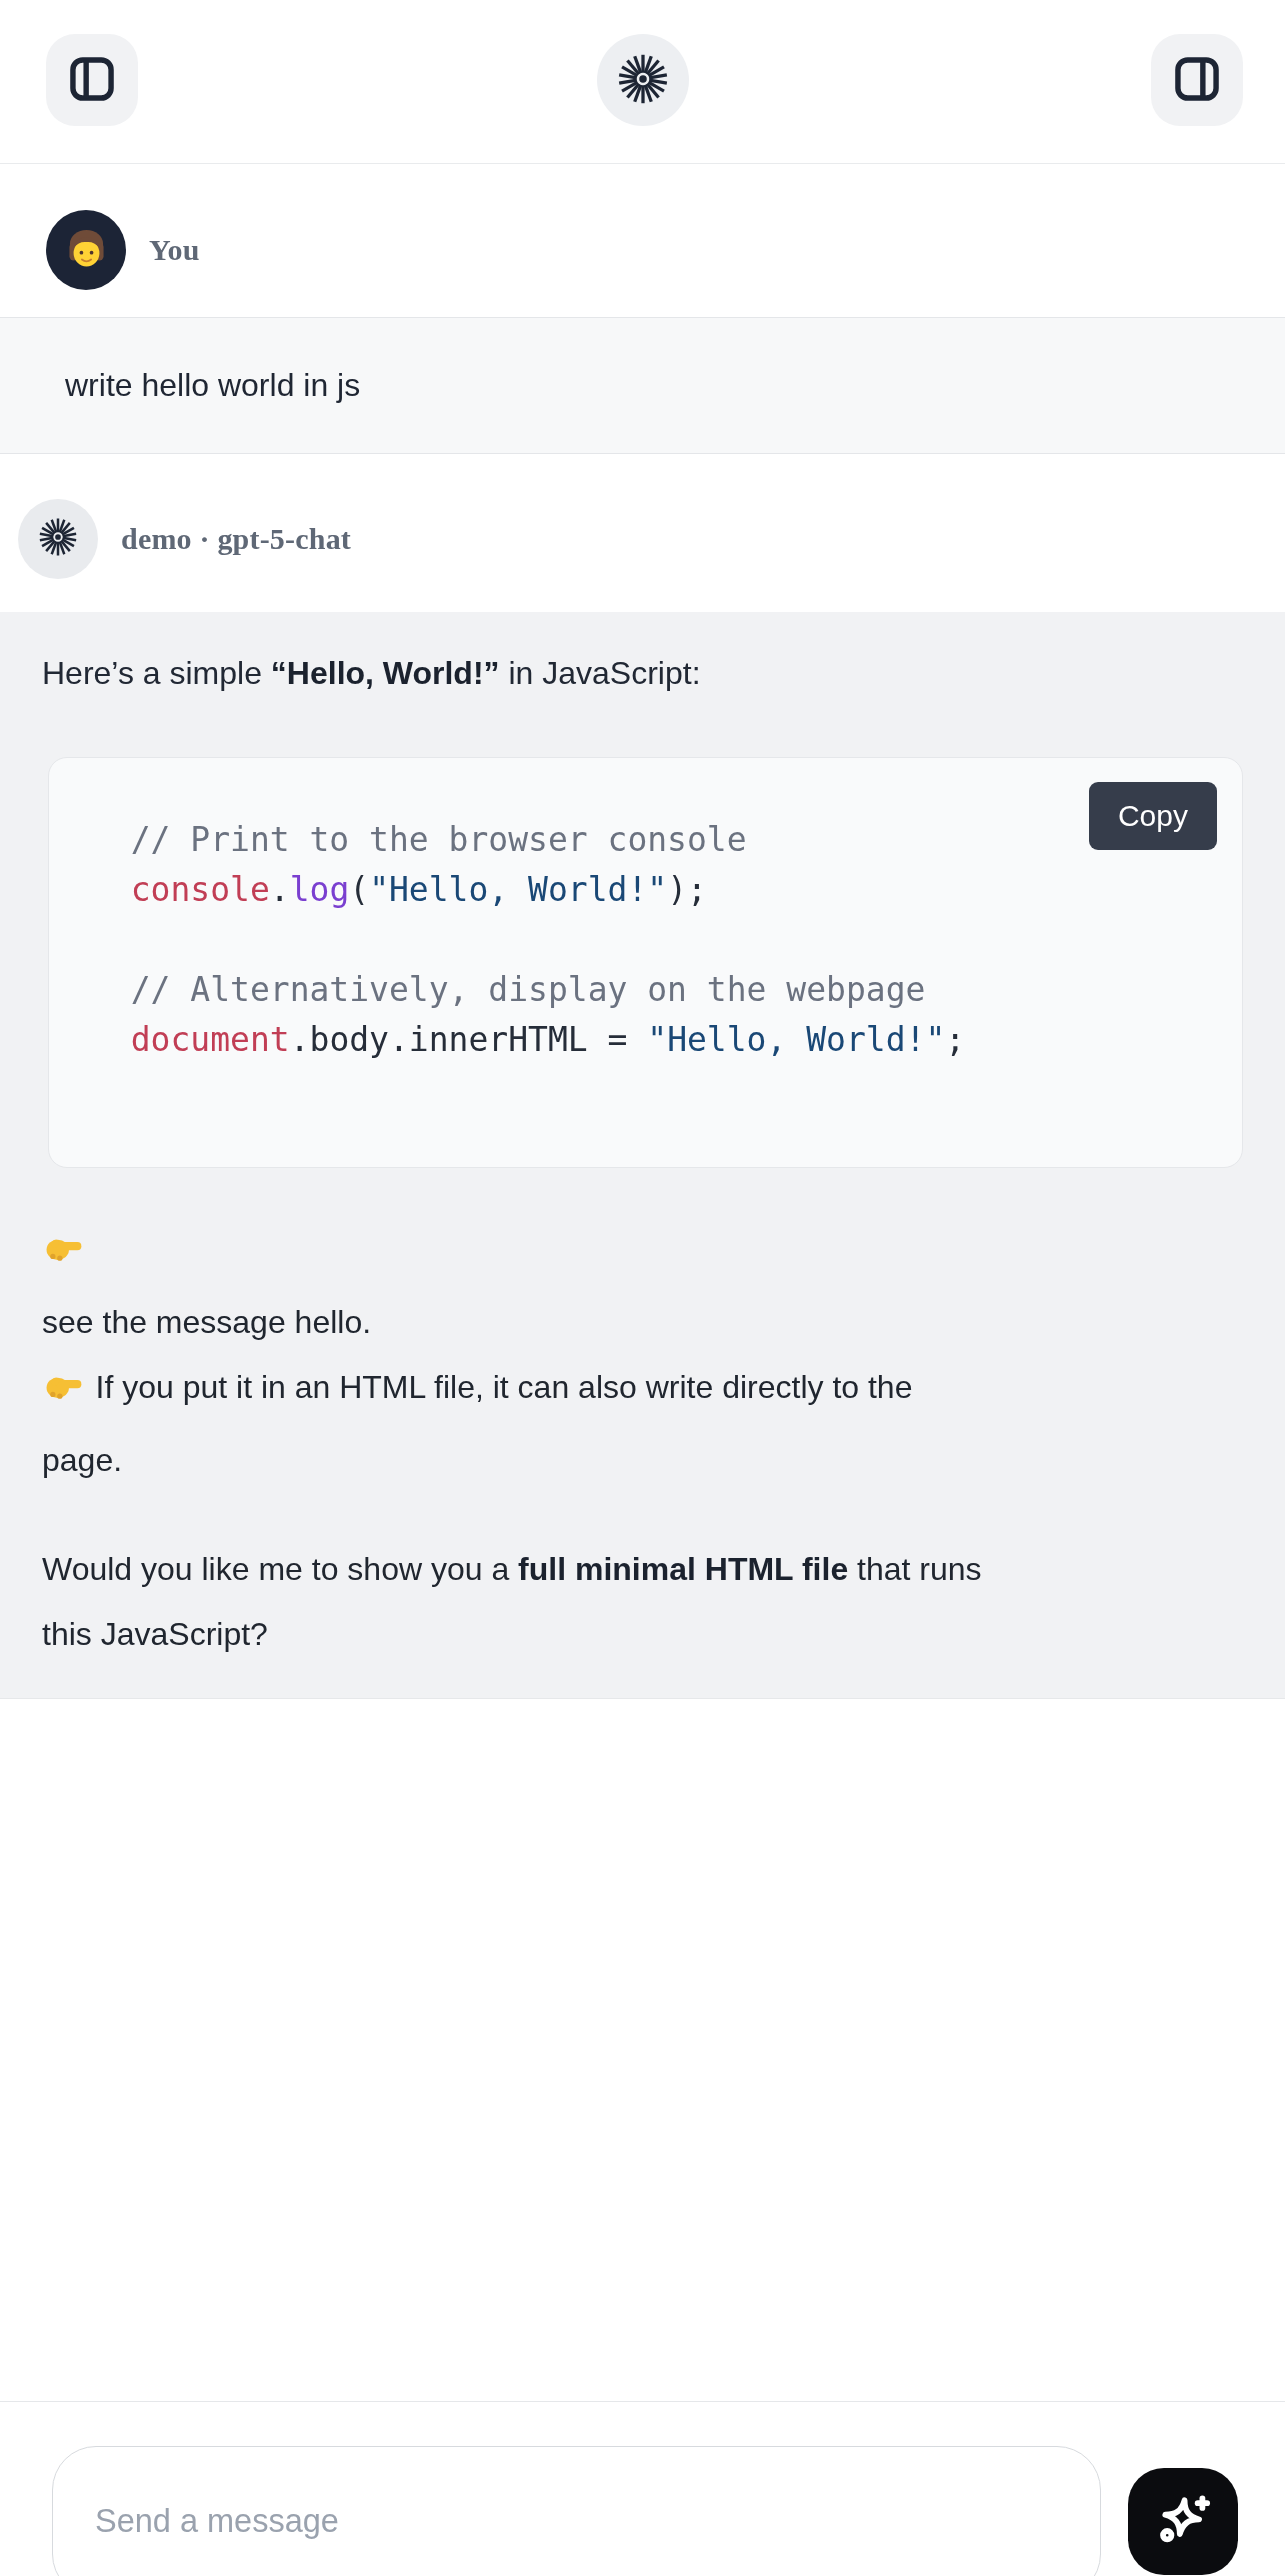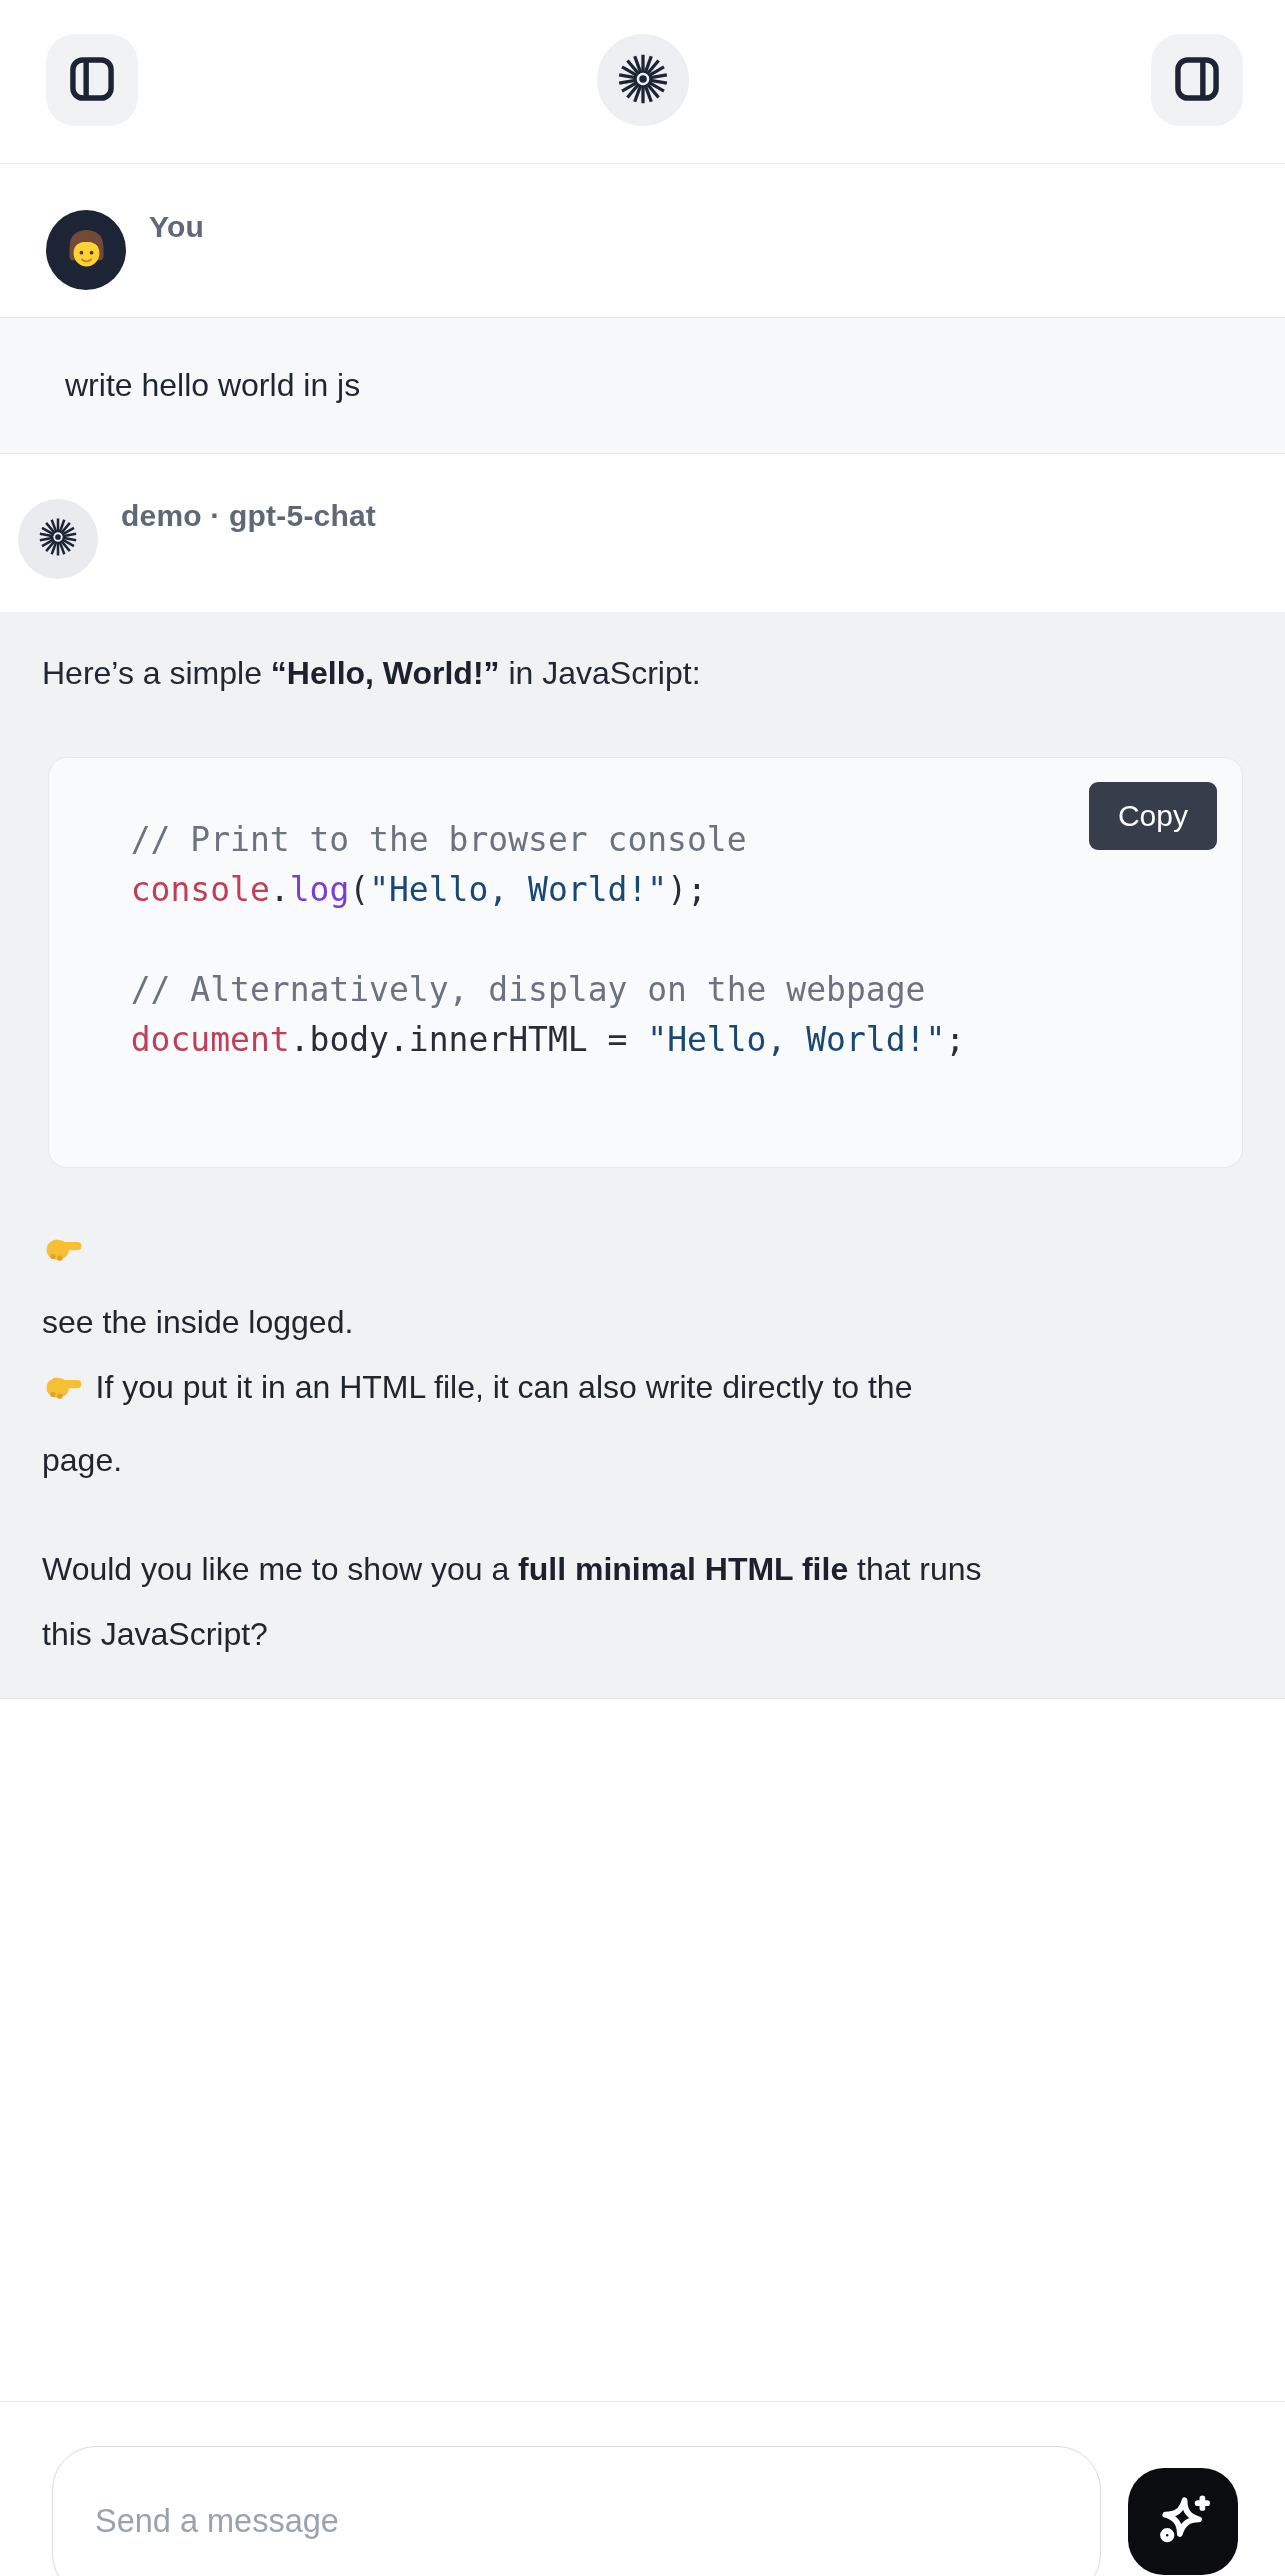--- a/index.html
+++ b/index.html
@@ -16,21 +16,21 @@
     position:absolute; top:34px; width:92px; height:92px;
     background:#f1f2f4; border:none; display:flex; align-items:center; justify-content:center;
     cursor:pointer; padding:0;
   }
   .hbtn.sq { border-radius:29px; }
   .hbtn.circle { border-radius:50%; background:#edeff2; }
   .hbtn.left { left:46px; }
   .hbtn.center { left:calc(50% - 46px); }
   .hbtn.right { right:42px; }
   
-  .msg-head { display:flex; align-items:flex-start; gap:23px; padding:46px 0 27px 46px; background:#fff; }
+  .msg-head { display:flex; align-items:center; gap:23px; padding:46px 0 27px 46px; background:#fff;font-family:Liberation Serif, serif; }
   .msg-head.assist { padding:45px 0 33px 18px; }
   .avatar { width:80px; height:80px; border-radius:50%; display:flex; align-items:center; justify-content:center; overflow:hidden; flex:0 0 auto; }
   .avatar.user { background:#1c2436; }
   .avatar.assist { background:#e9ebee; }
   .author { font-size:30px; font-weight:700; color:#5f6876; letter-spacing:0.2px; }
   
   .band.user-band {
     height:137px; background:#f7f8f9;
     border-top:1px solid #e4e6e9; border-bottom:1px solid #e4e6e9;
     display:flex; align-items:center; padding:0 42px;
@@ -201,21 +201,21 @@
   </div>
 
   <p class="para p1">
     <span class="hand"><svg width="42" height="42" viewBox="0 0 24 24">
       <ellipse cx="9" cy="13.6" rx="6.4" ry="5.8" fill="#f6bf34"></ellipse>
       <rect x="8" y="9.2" width="14.5" height="4.6" rx="2.3" fill="#f6bf34"></rect>
       <rect x="5" y="8" width="5" height="4" rx="2" fill="#f6bf34" transform="rotate(-30 7.5 10)"></rect>
       <circle cx="6.2" cy="17.4" r="1.5" fill="#e0a32b"></circle>
       <circle cx="10.2" cy="18.4" r="1.5" fill="#e0a32b"></circle>
     </svg></span><br>
-    <span>see the inside logged.</span><br>
+    <span>see the message hello.</span><br>
     <span class="hand"><svg width="42" height="42" viewBox="0 0 24 24">
       <ellipse cx="9" cy="13.6" rx="6.4" ry="5.8" fill="#f6bf34"></ellipse>
       <rect x="8" y="9.2" width="14.5" height="4.6" rx="2.3" fill="#f6bf34"></rect>
       <rect x="5" y="8" width="5" height="4" rx="2" fill="#f6bf34" transform="rotate(-30 7.5 10)"></rect>
       <circle cx="6.2" cy="17.4" r="1.5" fill="#e0a32b"></circle>
       <circle cx="10.2" cy="18.4" r="1.5" fill="#e0a32b"></circle>
     </svg></span><span>If you put it in an HTML file, it can also write directly to the</span><br>
     <span>page.</span>
   </p>
 

